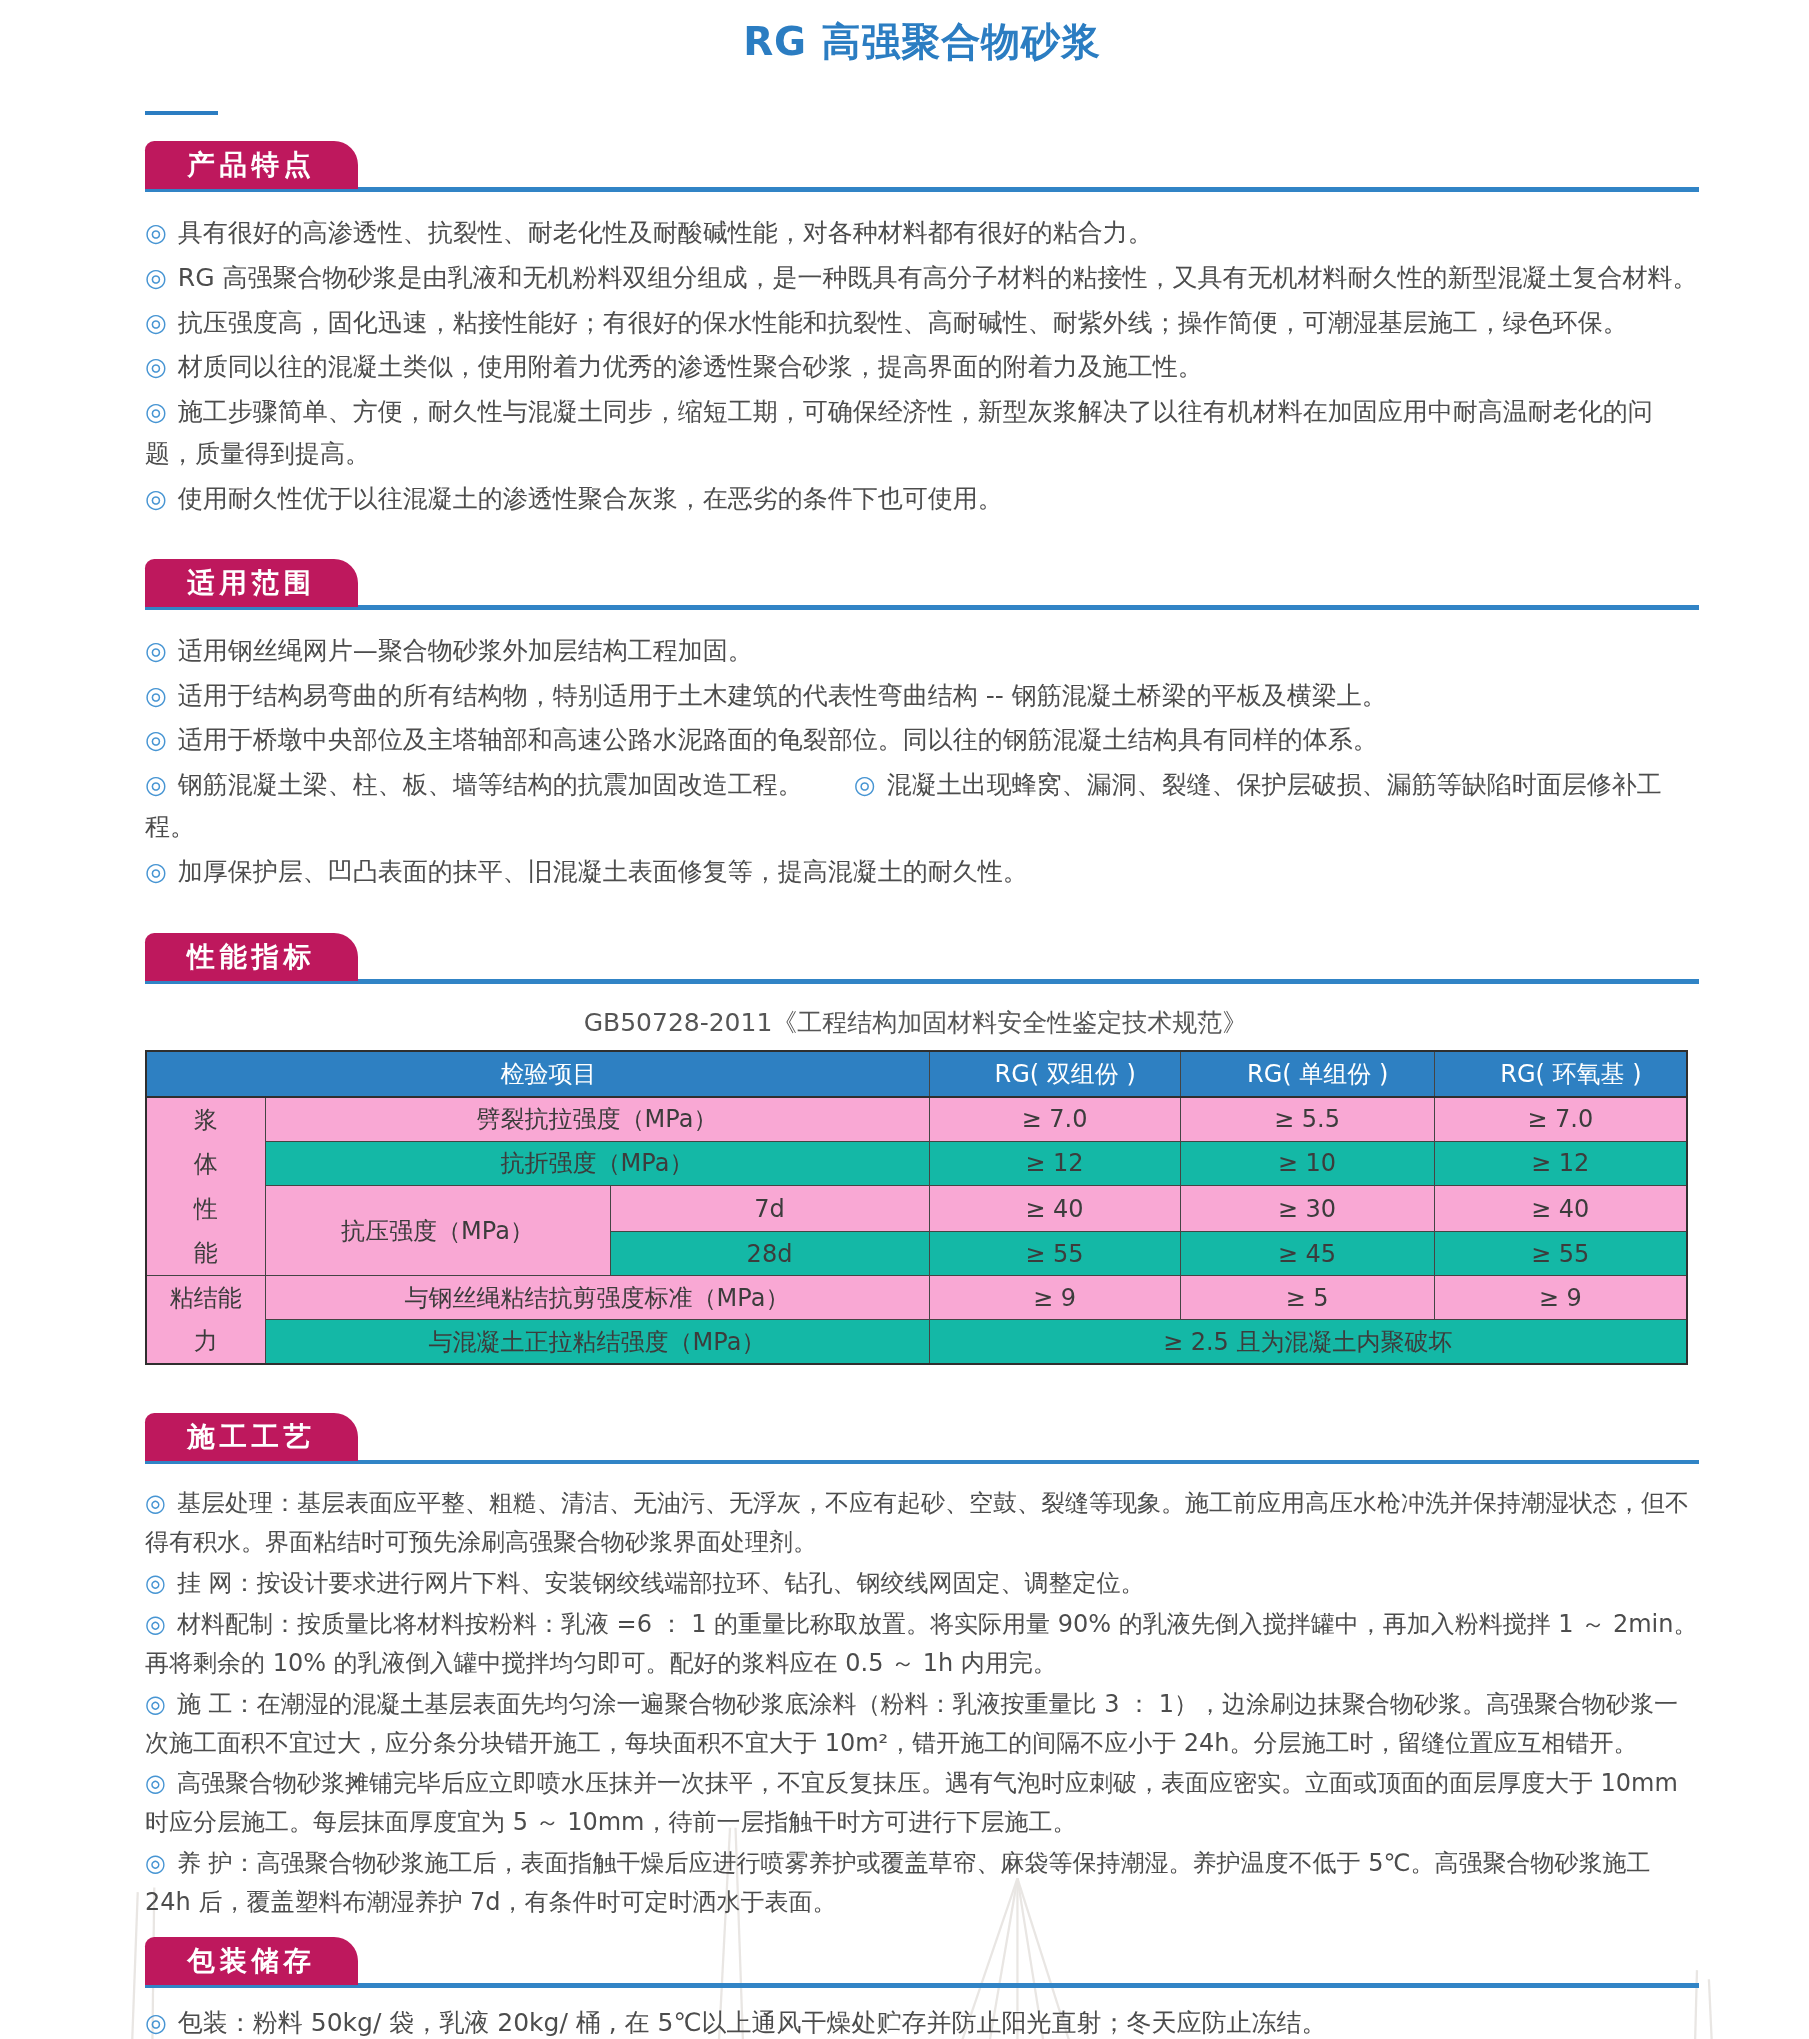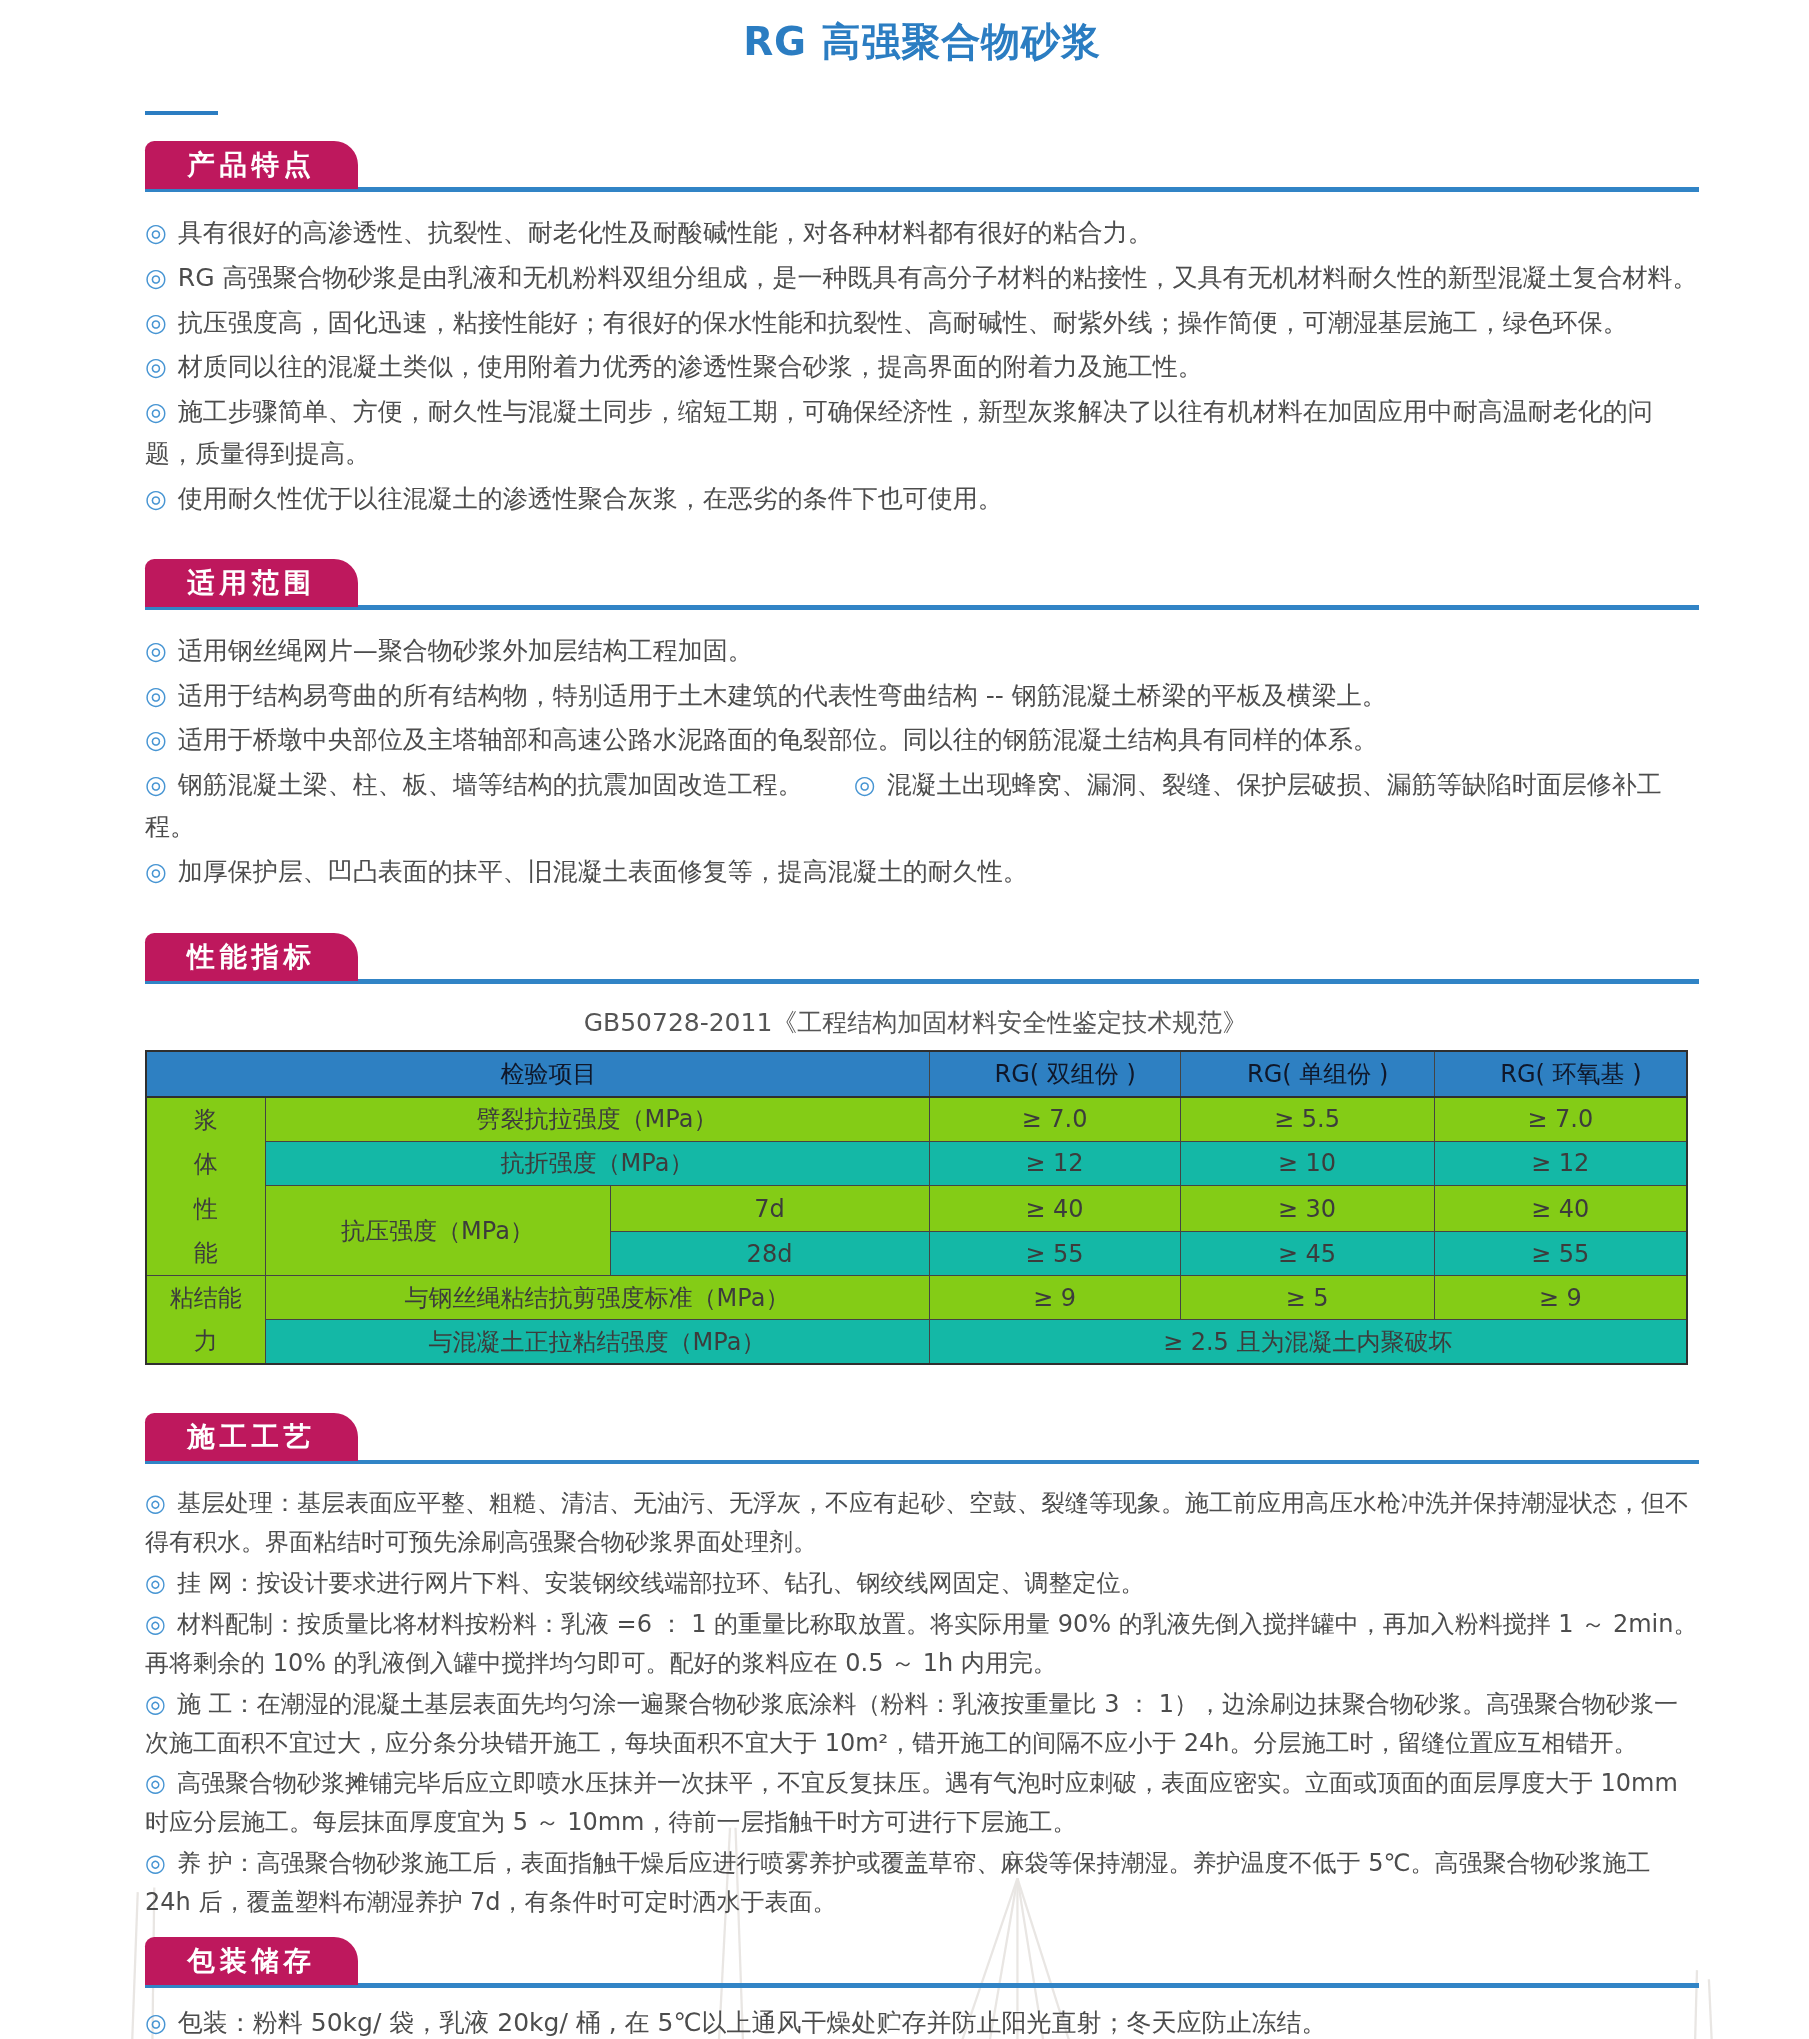--- a/index.html
+++ b/index.html
@@ -36,25 +36,25 @@
   .perf-caption{width:1541px;text-align:center;font-size:25px;color:#555;margin-top:22px;}
   table.perf{
     width:1541px;margin-top:11px;border-collapse:collapse;table-layout:fixed;
     font-size:24px;color:#3c3c3c;border:2.8px solid #2f2f2f;
   }
   table.perf th,table.perf td{
     border:1.8px solid #444;text-align:center;vertical-align:middle;
     height:43px;padding:0 3.7px;overflow:hidden;
   }
   table.perf thead th{
-    background:#2e80c2;color:#0f172a;font-weight:normal;height:44px;
+    background:#2e80c2;color:#ffffff;font-weight:normal;height:44px;
     border-bottom:2.8px solid #2f2f2f;
     padding-left:25px;
   }
-  tr.g > td{background:#84cc16;margin-top:40px;}
+  tr.g > td{background:#f9a8d4;margin-top:40px;}
   tr.w > td{background:#14b8a6;}
   .vl1{display:inline-block;width:1.15em;word-break:break-all;line-height:1.85;}
   .vl2{display:inline-block;width:3.2em;word-break:break-all;line-height:1.8;}
 
   .pack-list{margin-top:14.7px;}
   .wm{position:absolute;left:0;top:1791px;z-index:0;}
 </style>
 </head>
 <body>
 

